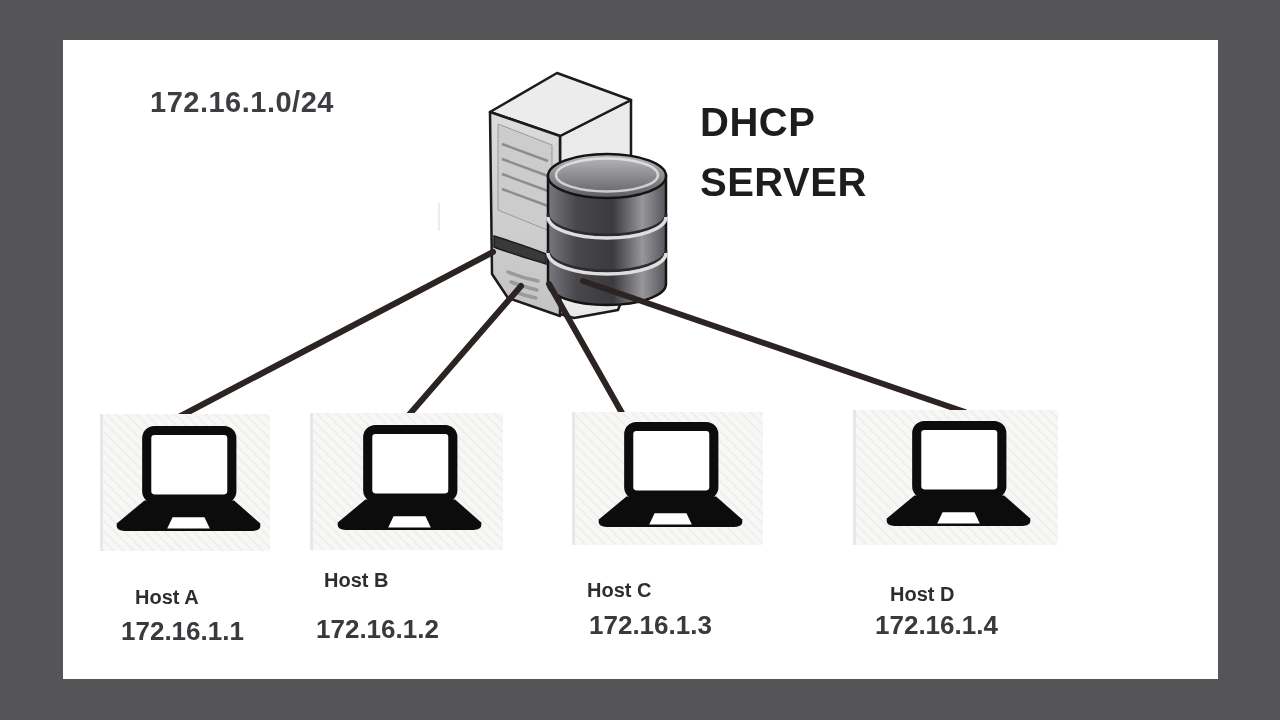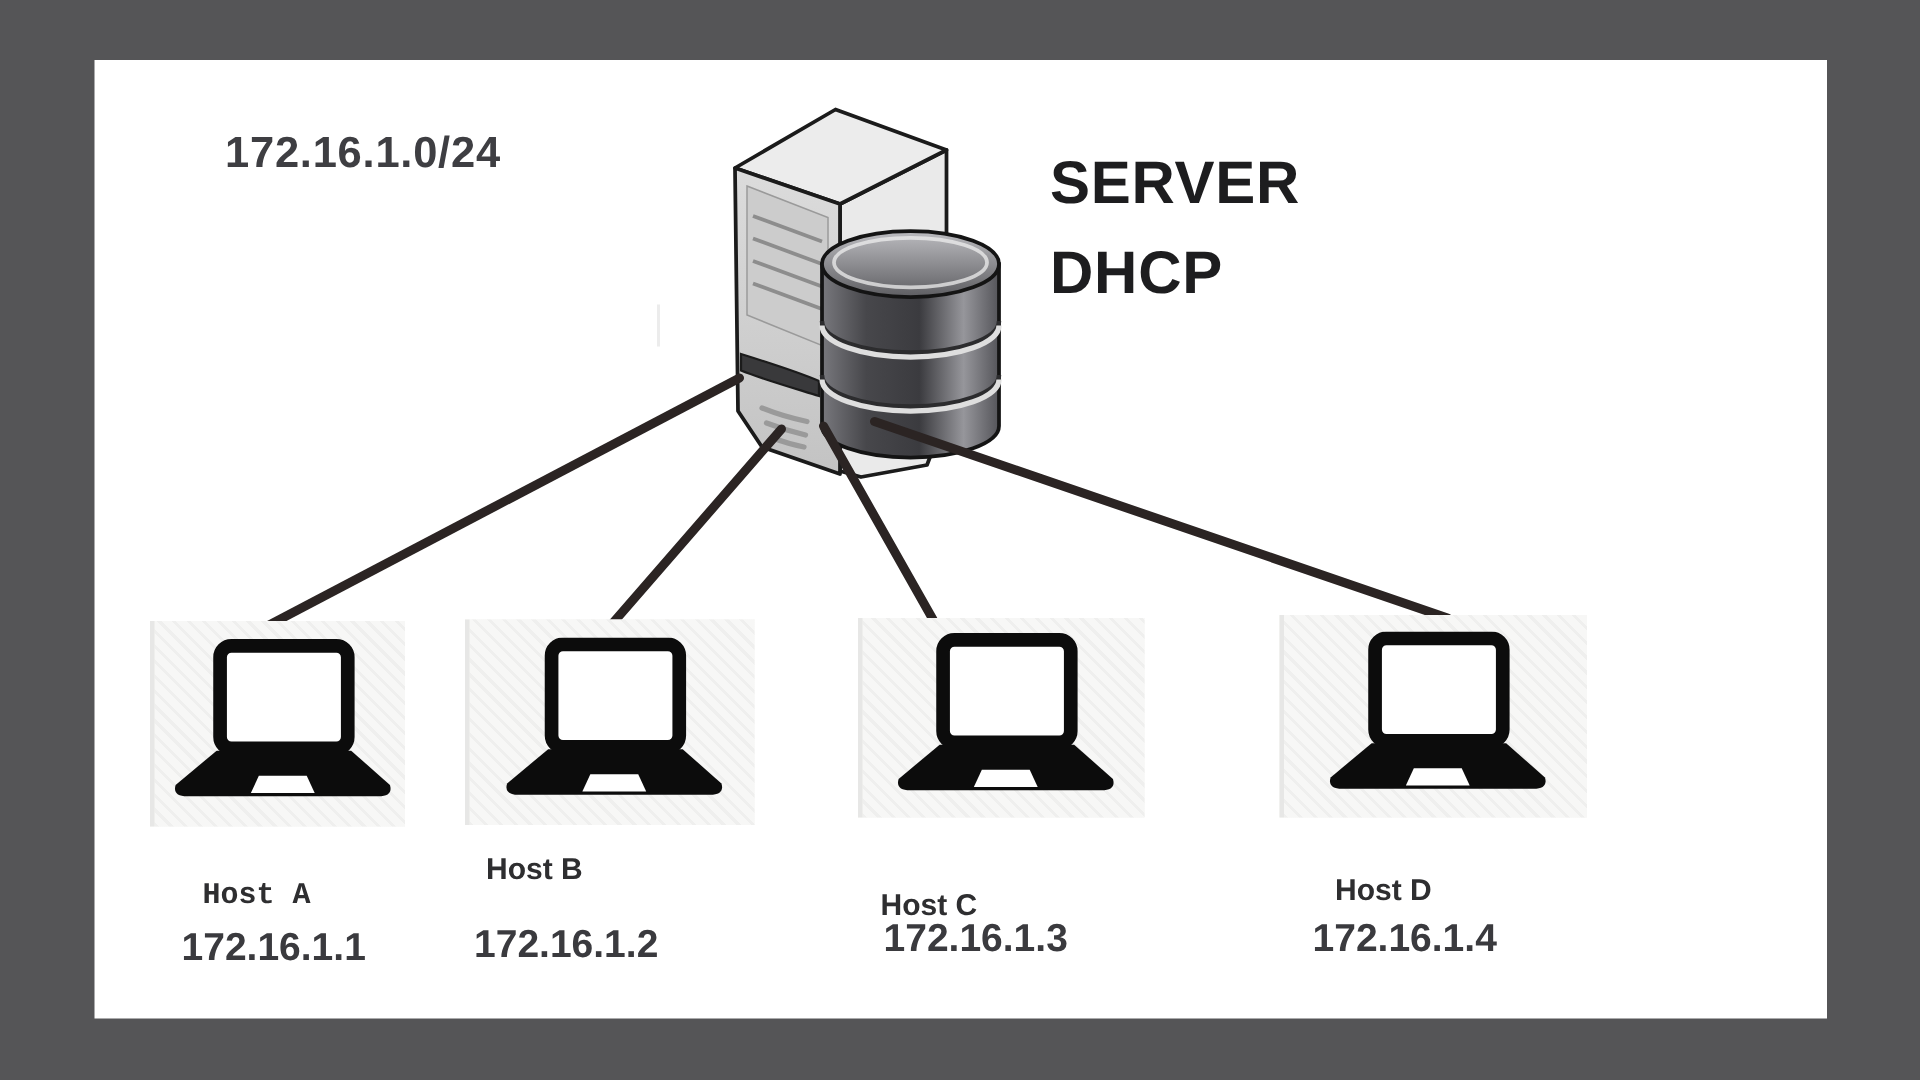--- a/index.html
+++ b/index.html
@@ -29,23 +29,23 @@
     border-left:3px solid #e7e7e6;
     display:flex;align-items:center;justify-content:center;
   }
   .host-square svg{width:152px;height:114px;}
   .host-name{font-size:20px;font-weight:bold;color:#2e2e30;}
   .host-ip{font-size:26px;font-weight:bold;color:#3a3a3e;}
   .sq-a{left:37px;top:374px;width:167px;height:137px;}
   .sq-b{left:247px;top:373px;width:190px;height:137px;}
   .sq-c{left:509px;top:372px;width:188px;height:133px;}
   .sq-d{left:790px;top:370px;width:202px;height:135px;}
-  .name-a{left:72px;top:546px;font-family:Liberation Mono, monospace;}  .ip-a{left:58px;top:576px;}
+  .name-a{left:72px;top:546px;}  .ip-a{left:58px;top:576px;}
   .name-b{left:261px;top:529px;} .ip-b{left:253px;top:574px;text-align:center;}
-  .name-c{left:524px;top:553px;} .ip-c{left:526px;top:570px;}
+  .name-c{left:524px;top:539px;} .ip-c{left:526px;top:570px;}
   .name-d{left:798px;top:543px;margin-left:29px;} .ip-d{left:812px;top:570px;}
   .artifact{left:375px;top:163px;width:2px;height:28px;background:#ececec;}
 </style>
 </head>
 <body>
 
 <svg width="0" height="0" style="position:absolute" aria-hidden="true">
   <defs>
     <g id="laptop-glyph">
       <rect x="47" y="6" width="112" height="90" rx="10" fill="#ffffff" stroke="#0c0c0c" stroke-width="12"></rect>
@@ -109,22 +109,22 @@
       <path d="M70,150 A59,21 0 0 0 188,150" stroke="#2c2c2e" stroke-width="3"></path>
       <path d="M70,153 A59,21 0 0 0 188,153" stroke="#dedede" stroke-width="3.5"></path>
       <path d="M70,186 A59,21 0 0 0 188,186" stroke="#2c2c2e" stroke-width="3"></path>
       <path d="M70,189 A59,21 0 0 0 188,189" stroke="#dedede" stroke-width="3.5"></path>
     </g>
     <ellipse cx="129" cy="112" rx="59" ry="22" fill="url(#gTopDisk)" stroke="#141414" stroke-width="2.5"></ellipse>
     <ellipse cx="129" cy="111" rx="51" ry="16.5" fill="none" stroke="#eeeeee" stroke-width="2.5" opacity="0.75"></ellipse>
   </svg>
 
   <div class="abs server-title">
+    <div>DHCP</div>
     <div>SERVER</div>
-    <div>DHCP</div>
   </div>
 
   <svg class="abs links-svg" viewBox="0 0 1155 639">
     <g stroke="#2b2423" stroke-width="6" stroke-linecap="round">
       <line x1="430" y1="212" x2="112" y2="379"></line>
       <line x1="458" y1="246" x2="345" y2="376"></line>
       <line x1="486" y1="244" x2="559" y2="373"></line>
       <line x1="520" y1="241" x2="902" y2="372"></line>
     </g>
   </svg>

